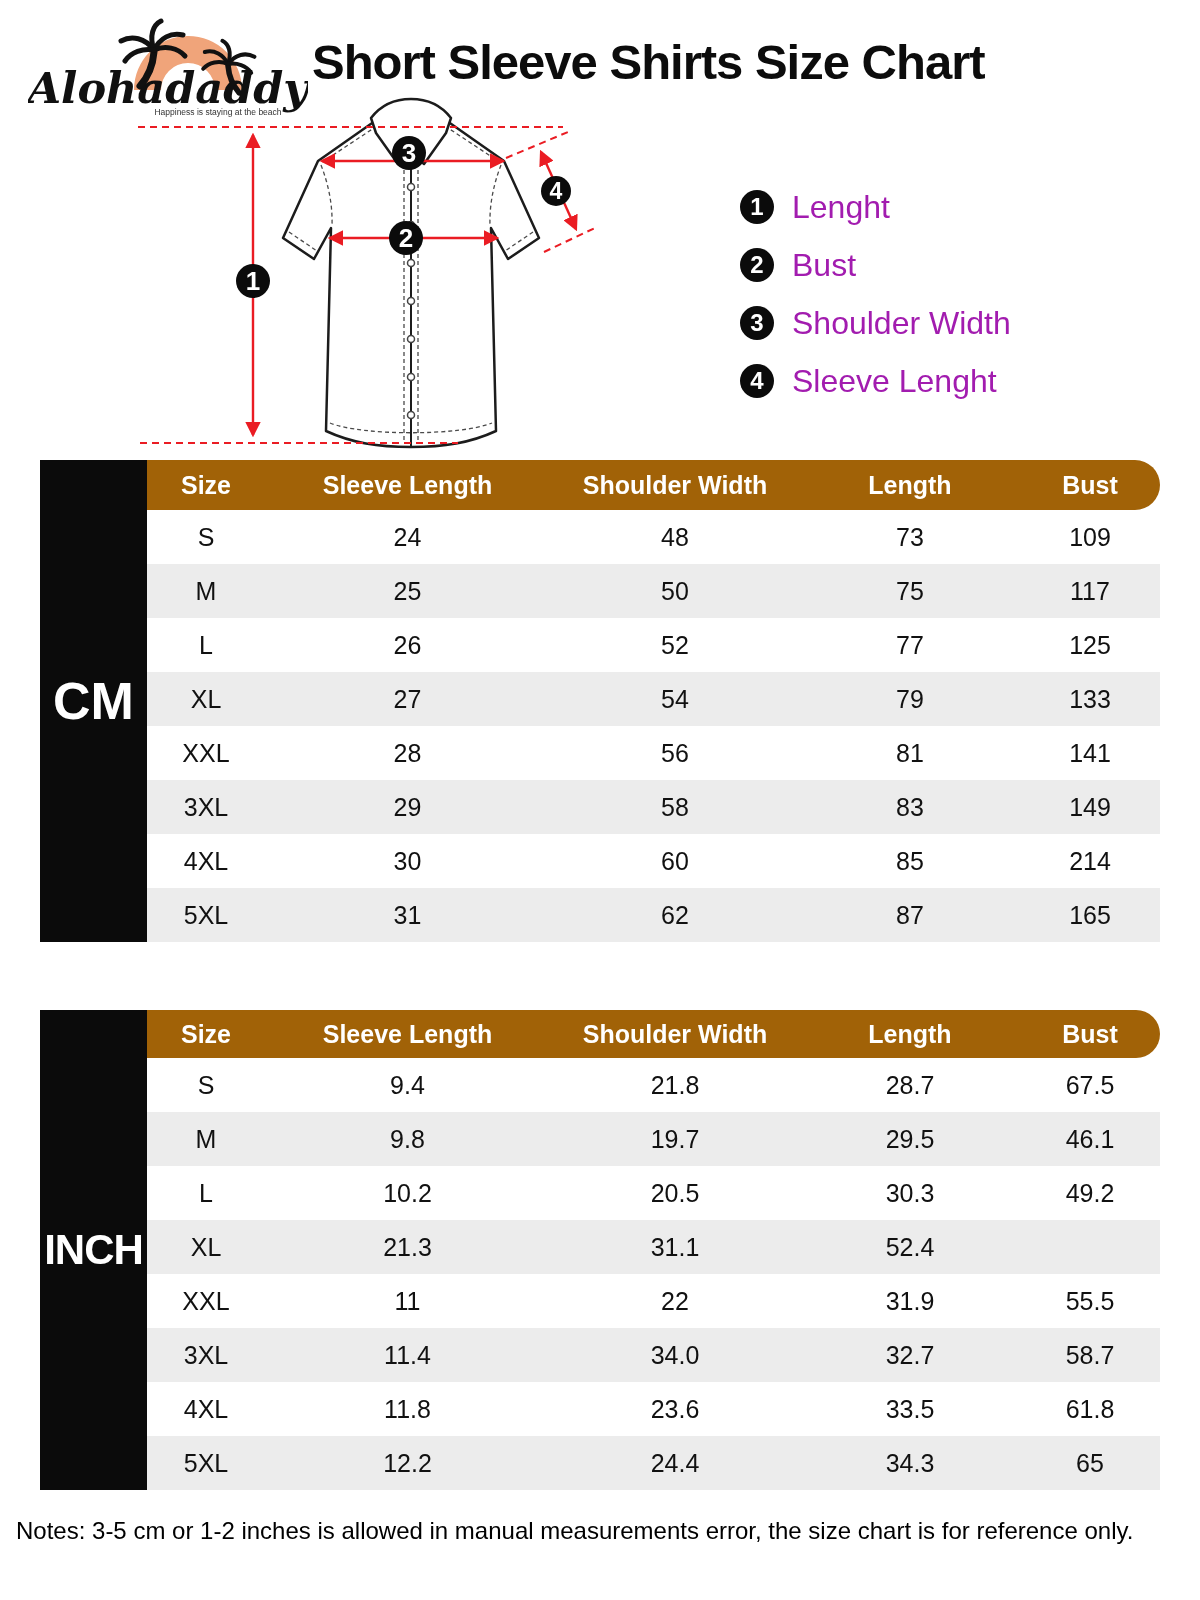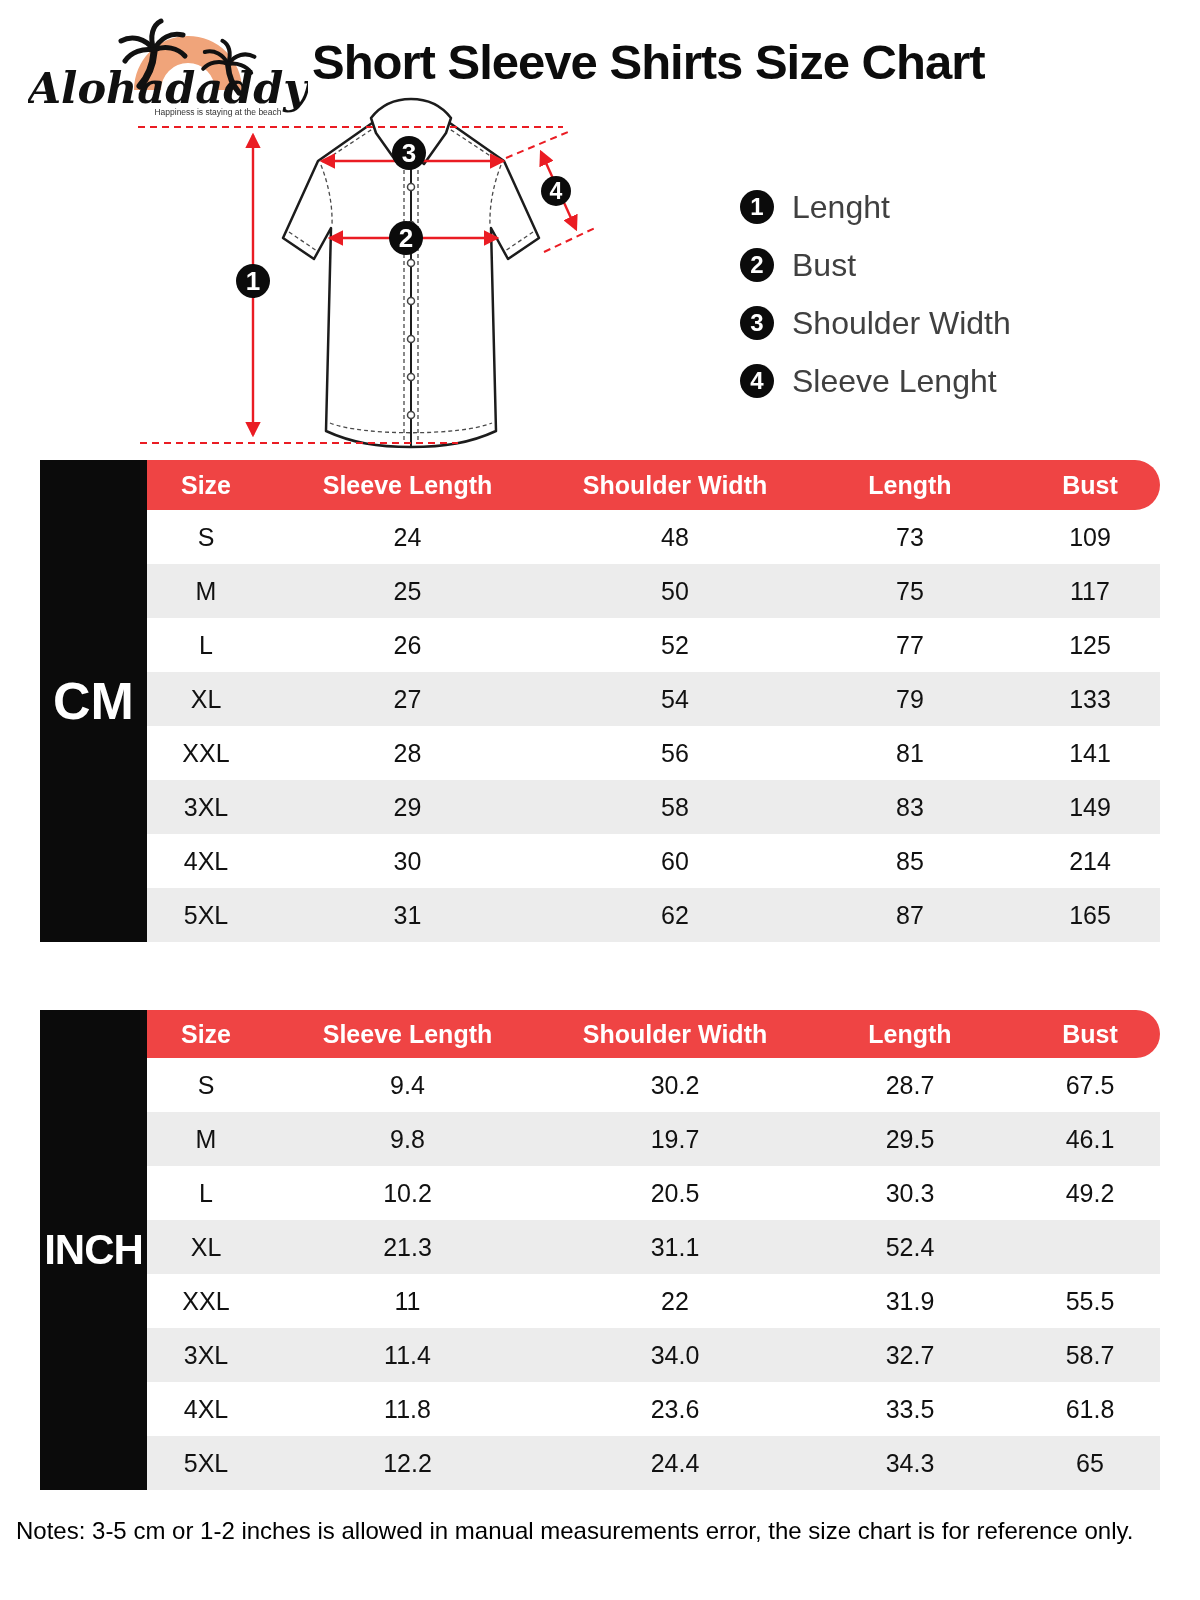--- a/index.html
+++ b/index.html
@@ -12,31 +12,31 @@
               letter-spacing:-1px;color:#0c0c0c;white-space:nowrap;}
 
   
   .diagram-svg{position:absolute;left:0;top:90px;}
 
   
   .legend{position:absolute;left:740px;top:190px;display:flex;flex-direction:column;gap:24px;}
   .legend-item{display:flex;align-items:center;height:34px;}
   .lbadge{width:34px;height:34px;border-radius:50%;background:#0b0b0b;color:#fff;
           font-size:24px;font-weight:700;display:flex;align-items:center;justify-content:center;}
-  .llabel{margin-left:18px;font-size:32px;color:#404040;white-space:nowrap;}
+  .llabel{margin-left:18px;font-size:32px;color:#a21caf;white-space:nowrap;}
 
   
   .size-table{position:absolute;left:40px;width:1120px;}
   .size-table.cm{top:460px;height:482px;}
   .size-table.inch{top:1010px;height:480px;}
   .unit-label{position:absolute;left:0;top:0;bottom:0;width:107px;background:#0b0b0b;
               color:#fff;display:flex;align-items:center;justify-content:center;font-weight:700;text-align:center;}
   .cm .unit-label span{font-size:52px;}
   .inch .unit-label span{font-size:42px;letter-spacing:-1px;}
-  .thead{position:relative;height:50px;background:#ef4444;border-radius:0 25px 25px 0;
+  .thead{position:relative;height:50px;background:#a16207;border-radius:0 25px 25px 0;
          display:grid;grid-template-columns:118px 285px 250px 220px 140px;padding-left:107px;
          align-items:center;color:#fff;font-weight:700;font-size:25px;text-align:center;
          box-sizing:border-box;}
   .inch .thead{height:48px;}
   .tbody{margin-left:107px;}
   .trow{display:grid;grid-template-columns:118px 285px 250px 220px 140px;height:54px;
         align-items:center;text-align:center;font-size:25px;color:#111;background:#fff;}
   .trow:nth-child(even){background:#ececec;}
 
   
@@ -228,21 +228,21 @@
         <div class="hcell">Size</div>
         <div class="hcell">Sleeve Length</div>
         <div class="hcell">Shoulder Width</div>
         <div class="hcell">Length</div>
         <div class="hcell">Bust</div>
       </header>
     <div class="tbody">
         <div class="trow">
           <div>S</div>
           <div>9.4</div>
-          <div>30.2</div>
+          <div>21.8</div>
           <div>28.7</div>
           <div>67.5</div>
         </div>
         <div class="trow">
           <div>M</div>
           <div>9.8</div>
           <div>19.7</div>
           <div>29.5</div>
           <div>46.1</div>
         </div>

